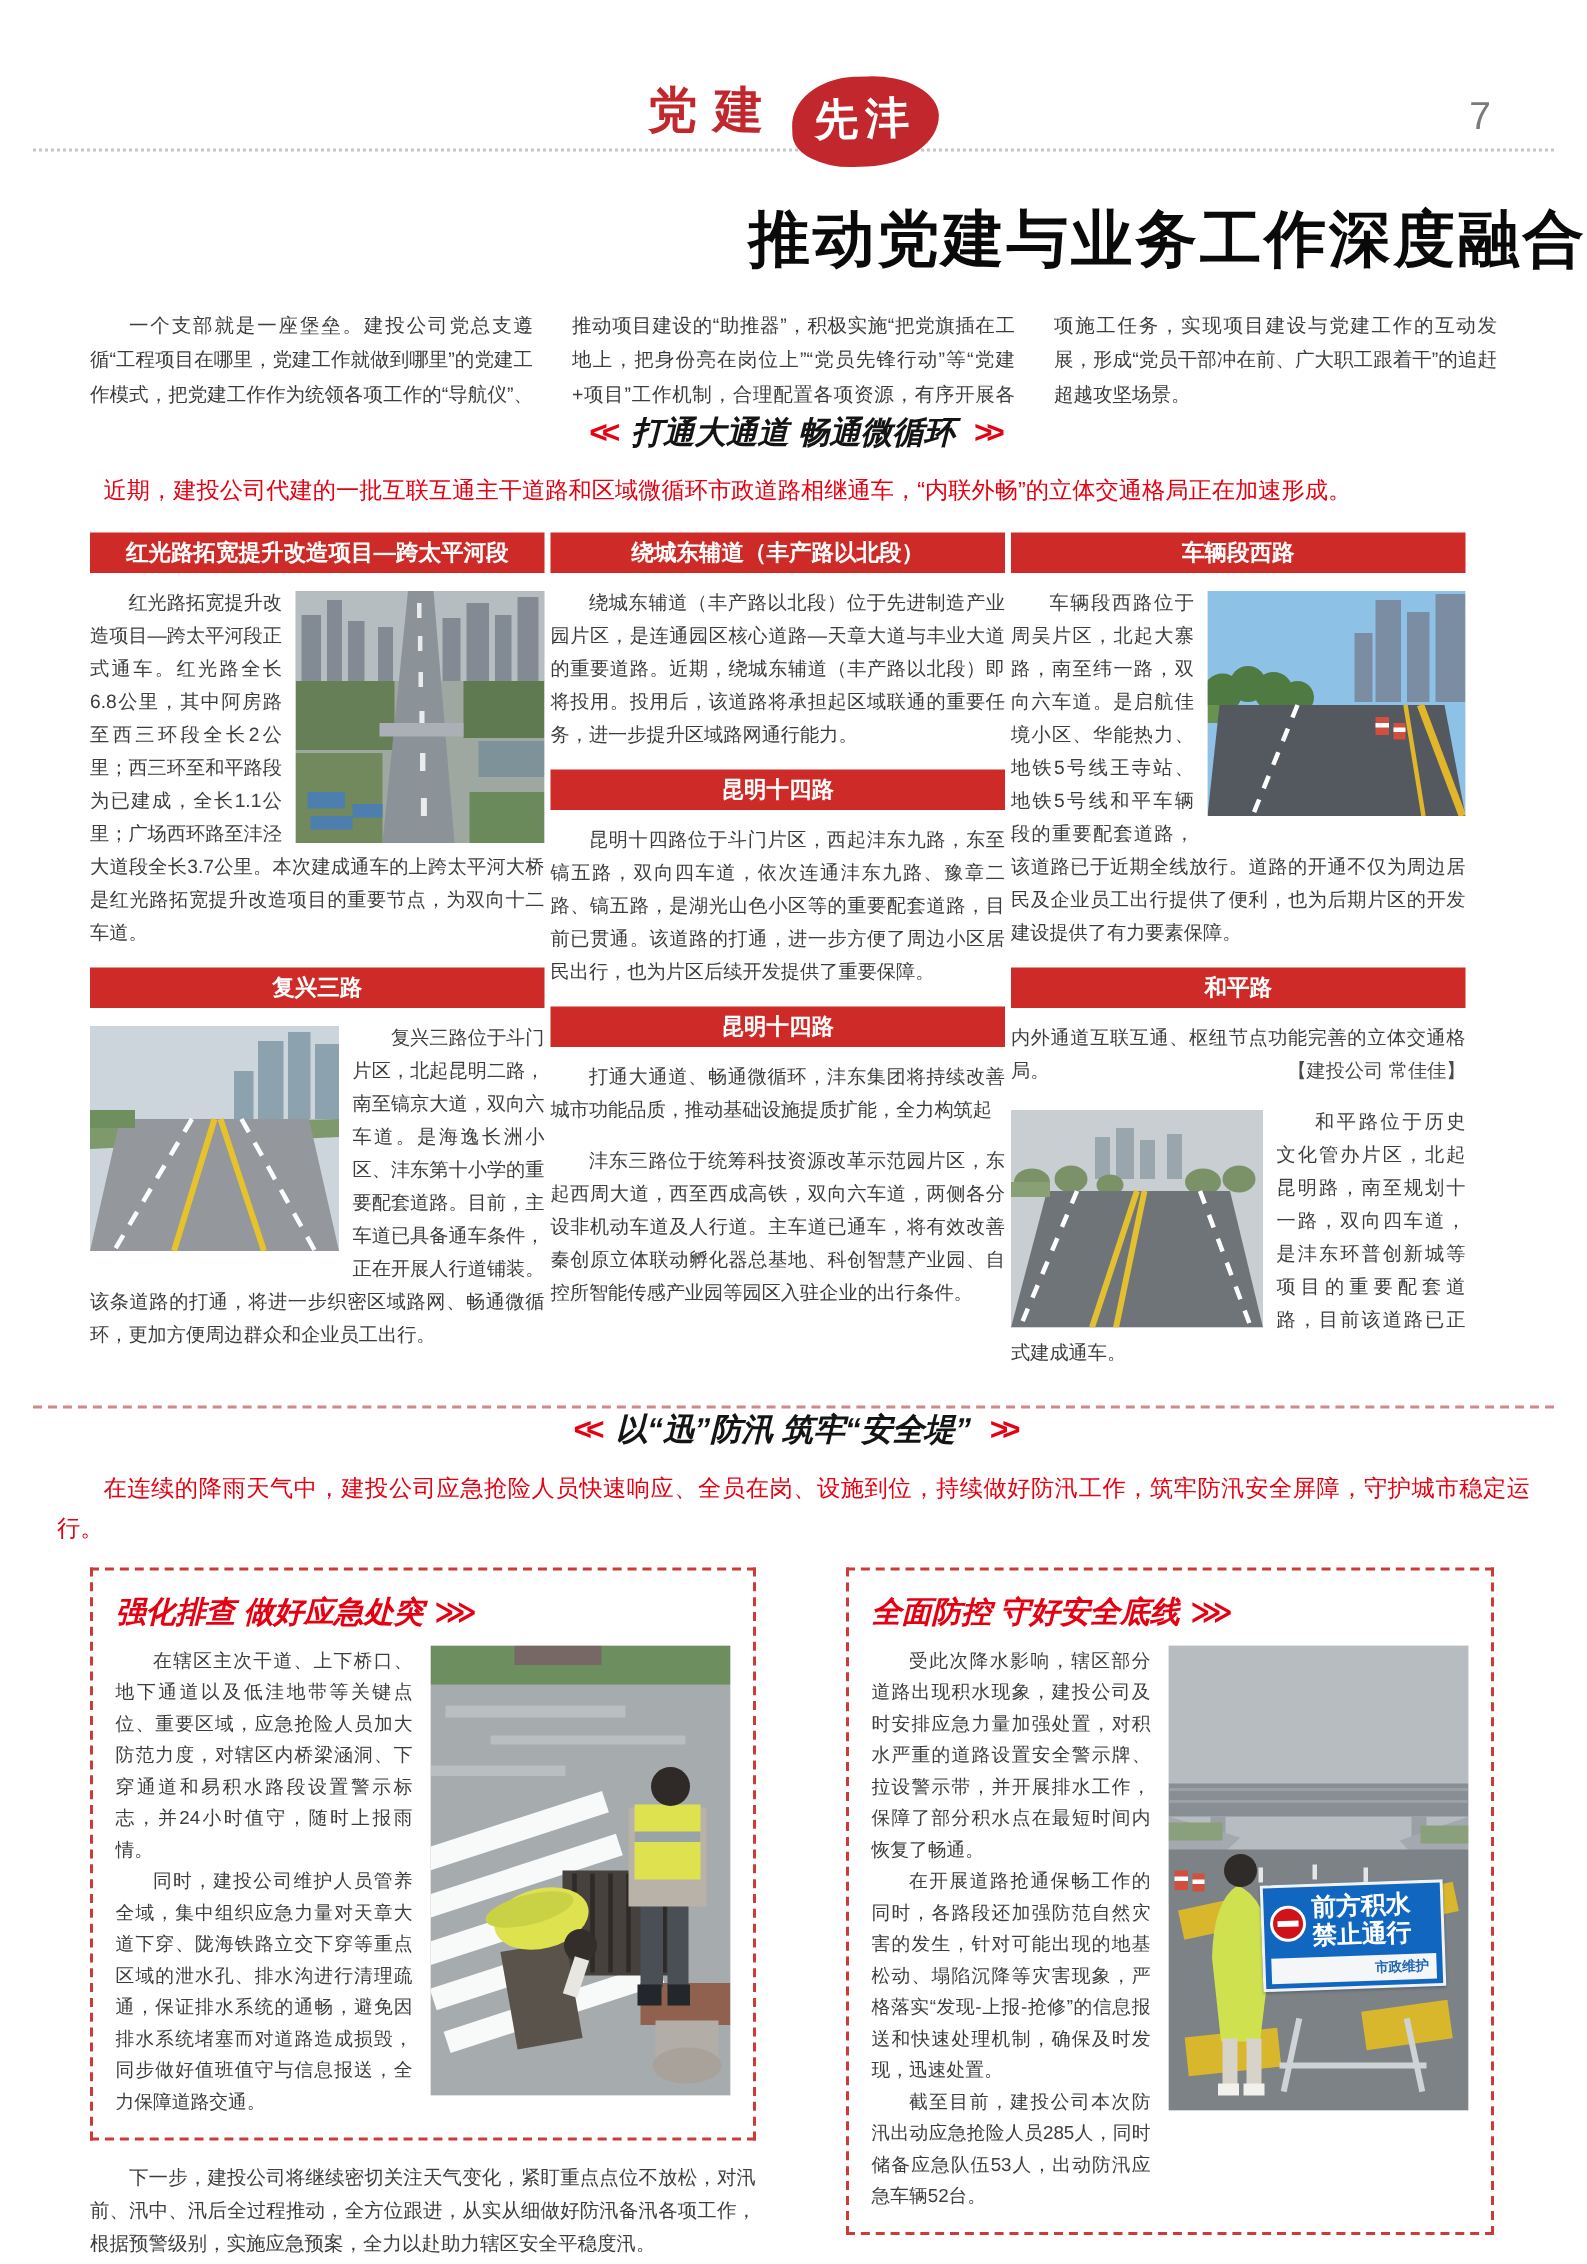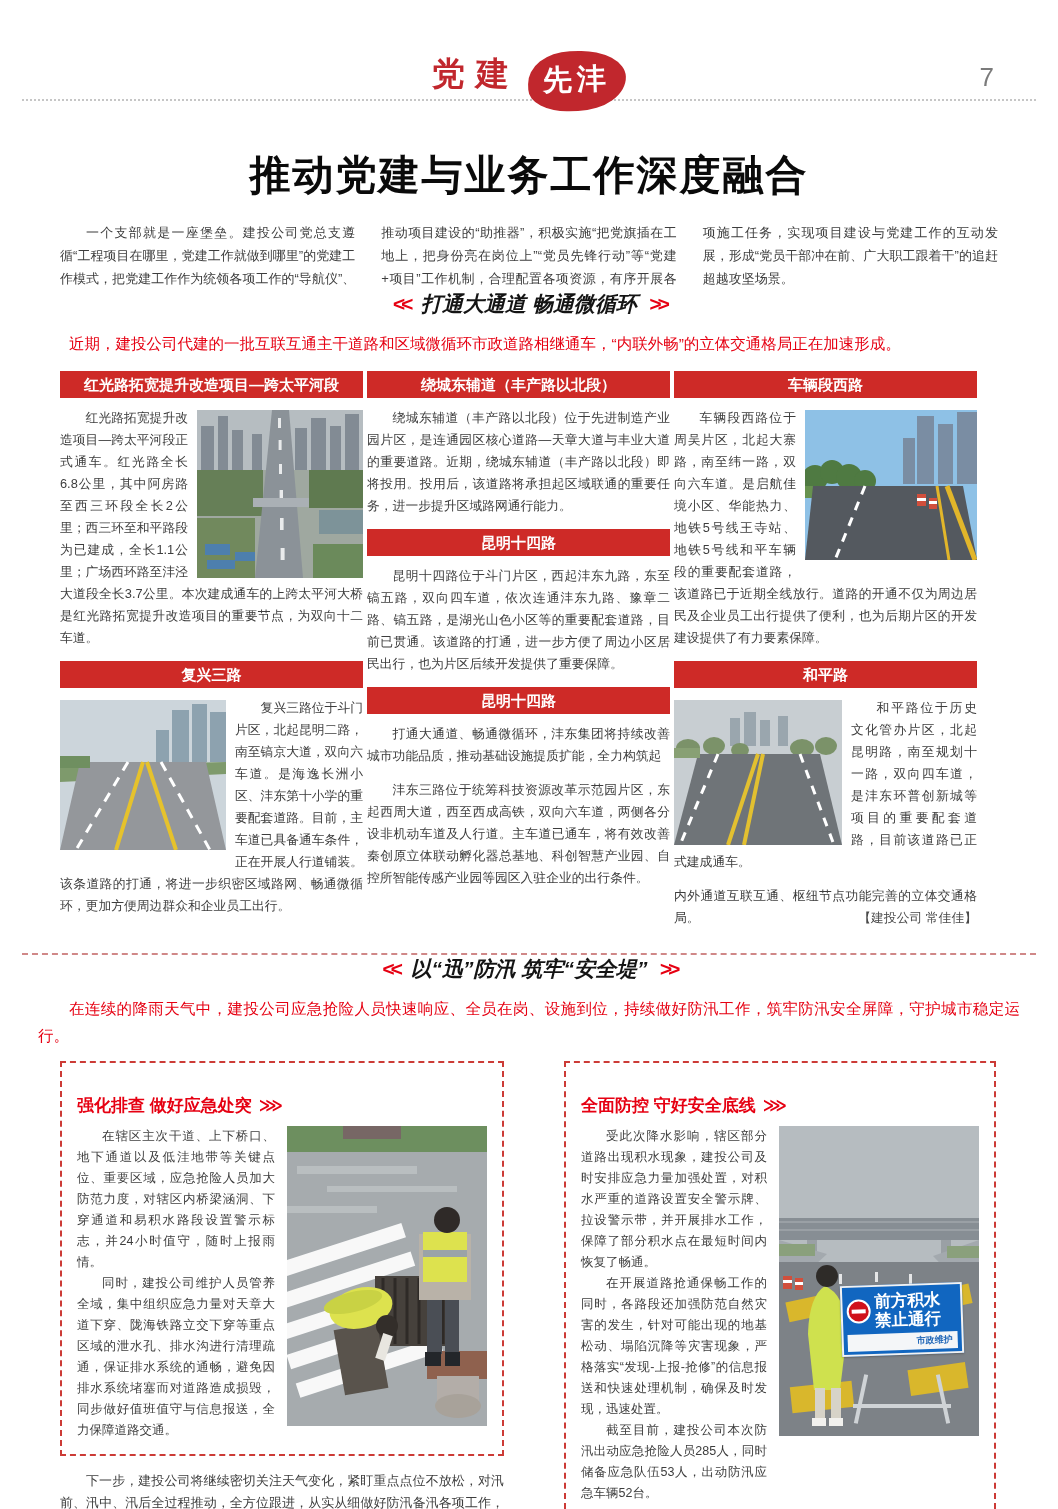--- a/index.html
+++ b/index.html
@@ -10,21 +10,21 @@
   .masthead{position:relative;height:104px;}
   .masthead .rule{position:absolute;left:22px;right:22px;top:99px;border-top:2px dotted #c6c6c6;}
   .brand{position:absolute;left:0;right:0;top:44px;text-align:center;z-index:2;}
   .brand-prefix{color:#c1272d;font-weight:700;font-size:33px;letter-spacing:11px;vertical-align:middle;}
   .brand-seal{display:inline-block;background:#c1272d;color:#fff;font-weight:700;font-size:29px;letter-spacing:5px;
     padding:9px 15px 11px;border-radius:48% 52% 55% 45%/58% 50% 60% 42%;transform:rotate(-2deg);
     vertical-align:middle;margin-left:4px;position:relative;top:7px;}
   .pagenum{position:absolute;right:64px;top:62px;color:#7b7b7b;font-size:26px;z-index:2;}
 
   
-  .title{margin-top:44px;text-align:center;font-size:41px;font-weight:900;color:#0a0a0a;letter-spacing:2px;}
+  .title{margin-top:28px;text-align:right;font-size:41px;font-weight:900;color:#0a0a0a;letter-spacing:2px;}
   .intro{margin:18px 60px 0;column-count:3;column-gap:26px;font-size:13px;line-height:23px;color:#3d3d3d;text-align:justify;}
   .intro p{margin:0;text-indent:2em;}
 
   
   .sec-head{text-align:center;font-size:21px;font-weight:800;color:#141414;font-style:italic;}
   .sec-head .angle{color:#e60012;font-weight:800;letter-spacing:-4px;margin:0 12px;}
   .lead{margin:12px 38px 0;color:#e60012;font-size:15.5px;line-height:27px;text-indent:2em;text-align:justify;}
 
   
   .cols{margin:14px 60px 0;display:flex;gap:4px;}
@@ -39,21 +39,21 @@
   .byline{float:right;color:#4a4a4a;}
 
   
   .sep{margin:12px 22px 0;border-top:2px dashed #d08888;}
 
   
   .boxes{margin:12px 60px 0;display:flex;gap:60px;align-items:flex-start;}
   .lcol{width:444px;flex:0 0 444px;}
   .rcol{width:432px;flex:0 0 432px;}
   .dbox{border:2px dashed #cc3b36;padding:12px 15px 13px;box-sizing:border-box;}
-  .dbox-title{color:#e60012;font-weight:800;font-size:17px;margin:19px 0 9px;}
+  .dbox-title{color:#e60012;font-weight:800;font-size:20px;margin:2px 0 9px;font-style:italic;}
   .dbox-title .arrows{margin-left:7px;letter-spacing:-2px;font-weight:700;}
   .dbox-flex{display:flex;gap:12px;align-items:flex-start;}
   .dbox-text{flex:1;font-size:12.5px;line-height:21px;color:#3d3d3d;text-align:justify;}
   .dbox-text p{margin:0;text-indent:2em;}
   .lfoot{margin:14px 0 0;font-size:13px;line-height:22px;color:#3d3d3d;text-align:justify;text-indent:2em;}
 
   
   .flood-sign{position:absolute;left:62px;top:158px;width:122px;background:#1166c0;border:2px solid #f2f2f2;
     box-shadow:0 1px 2px rgba(0,0,0,.25);padding:5px 4px 3px;transform:rotate(-2deg);box-sizing:border-box;}
   .sign-row{display:flex;align-items:center;gap:4px;}
@@ -197,20 +197,24 @@
                 <rect x="112" y="84" width="9" height="12" fill="#d14f3c"></rect>
                 <rect x="112" y="88" width="9" height="3" fill="#ffffff"></rect>
                 <rect x="124" y="88" width="8" height="11" fill="#d14f3c"></rect>
                 <rect x="124" y="91" width="8" height="3" fill="#ffffff"></rect>
               </g>
         </svg>
           </span>
         <span>车辆段西路位于周吴片区，北起大寨路，南至纬一路，双向六车道。是启航佳境小区、华能热力、地铁5号线王寺站、地铁5号线和平车辆段的重要配套道路，该道路已于近期全线放行。道路的开通不仅为周边居民及企业员工出行提供了便利，也为后期片区的开发建设提供了有力要素保障。</span>
       </p>
       <div class="bar">和平路</div>
+      <p class="body">
+        <span>内外通道互联互通、枢纽节点功能完善的立体交通格局。</span>
+        <span class="byline">【建投公司 常佳佳】</span>
+      </p>
       <p class="body ind">
         <span class="ph fl" style="width:168px;height:145px">
             <svg viewBox="0 0 168 145" width="168" height="145">
           <rect width="168" height="145" fill="#c8ced2"></rect>
           <g fill="#9aa6ae">
                 <rect x="56" y="18" width="10" height="28"></rect>
                 <rect x="70" y="12" width="12" height="34"></rect>
                 <rect x="86" y="20" width="10" height="26"></rect>
                 <rect x="104" y="16" width="10" height="30"></rect>
               </g>
@@ -223,24 +227,20 @@
               </g>
           <path d="M0,145 L168,145 L146,54 L24,54 Z" fill="#6f7478"></path>
           <path d="M84,54 L54,145" stroke="#e2c030" stroke-width="4" fill="none"></path>
           <path d="M89,54 L70,145" stroke="#e2c030" stroke-width="4" fill="none"></path>
           <path d="M44,54 L6,145" stroke="#ffffff" stroke-width="3" stroke-dasharray="9 8" fill="none"></path>
           <path d="M126,54 L160,145" stroke="#ffffff" stroke-width="3" stroke-dasharray="9 8" fill="none"></path>
           <rect x="0" y="48" width="26" height="10" fill="#88a074"></rect>
         </svg>
           </span>
         <span>和平路位于历史文化管办片区，北起昆明路，南至规划十一路，双向四车道，是沣东环普创新城等项目的重要配套道路，目前该道路已正式建成通车。</span>
-      </p>
-      <p class="body">
-        <span>内外通道互联互通、枢纽节点功能完善的立体交通格局。</span>
-        <span class="byline">【建投公司 常佳佳】</span>
       </p>
     </div>
   </div>
 
   <div class="sep"></div>
 
   <div class="sec-head">
     <span class="angle">&lt;&lt;</span><span>以“迅”防汛 筑牢“安全堤”</span><span class="angle">&gt;&gt;</span>
   </div>
 

